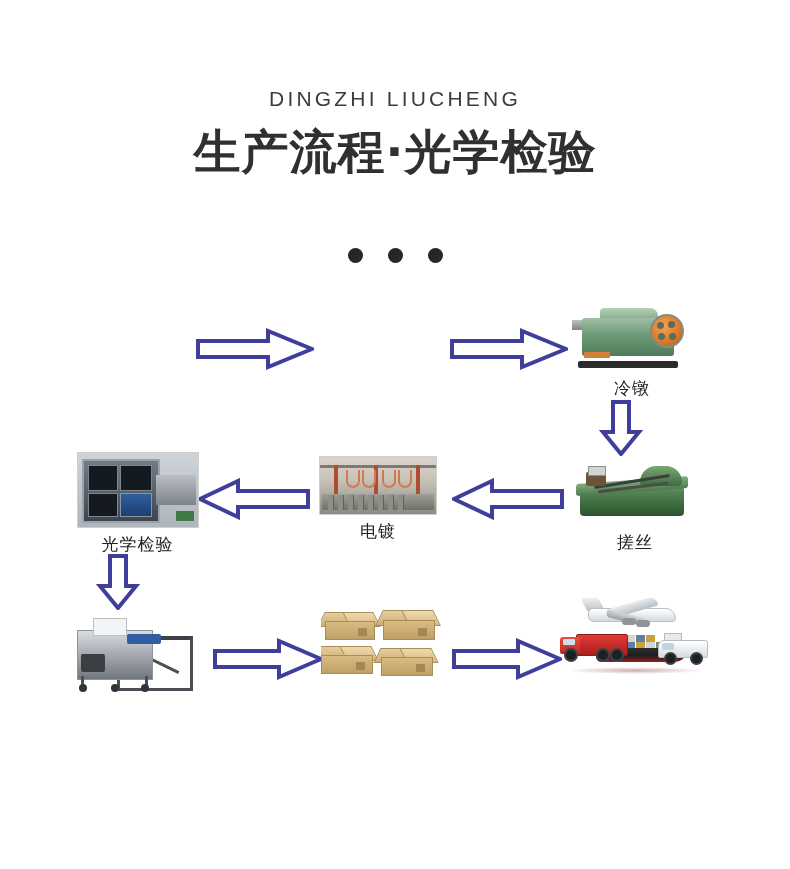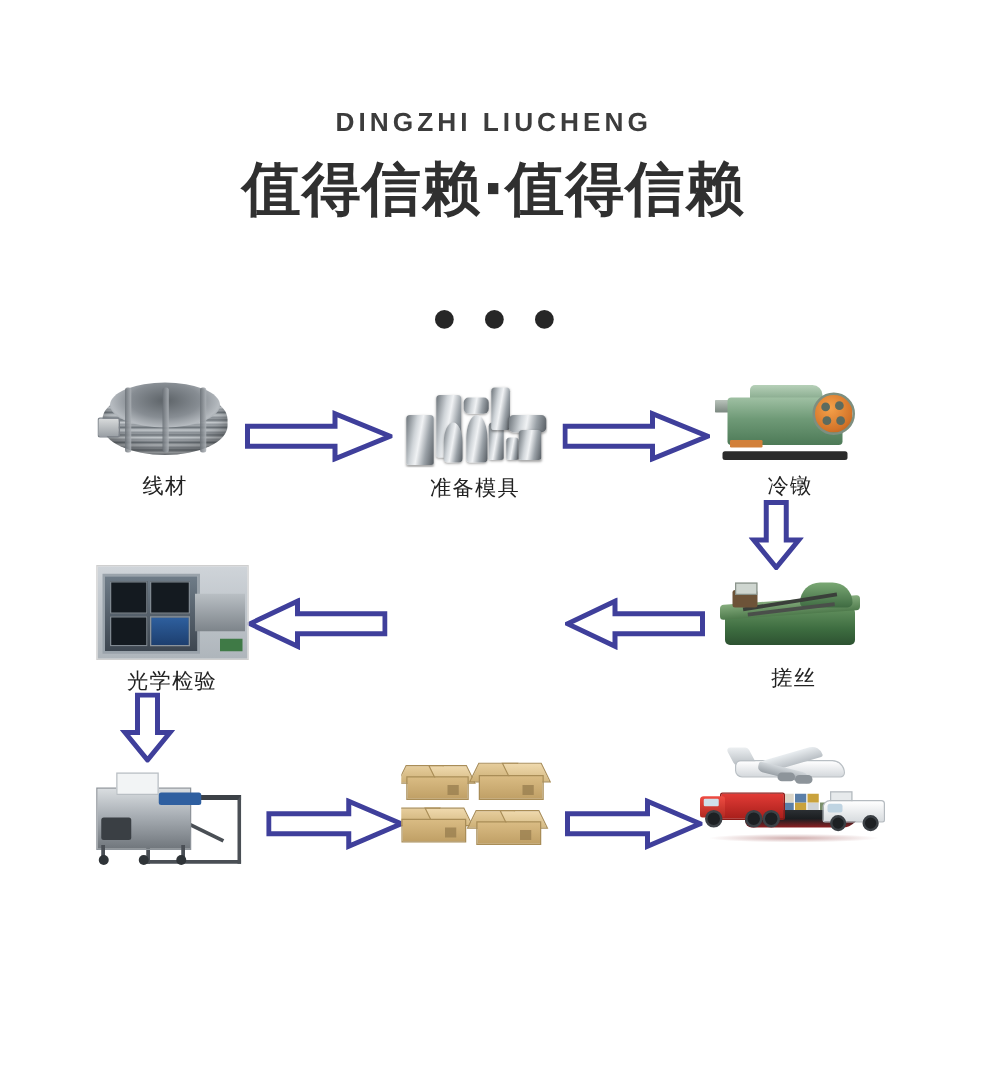--- a/index.html
+++ b/index.html
@@ -9,21 +9,21 @@
     background:#ffffff;
     font-family:"Liberation Sans","DejaVu Sans",sans-serif;
     overflow:hidden;
     position:relative;
   }
   .page{position:relative;width:790px;height:869px;}
 
   
   .header{position:absolute;left:0;top:88px;width:790px;text-align:center;}
   .subtitle{
-    font-size:21px;font-weight:bold;color:#3c3c3c;
+    font-size:21px;font-weight:normal;color:#3c3c3c;
     letter-spacing:3.2px;line-height:1;
     font-family:"Liberation Sans","DejaVu Sans",sans-serif;
   }
   .title{
     margin-top:17px;
     font-size:47px;font-weight:bold;color:#303030;
     letter-spacing:1px;line-height:1.12;
     font-family:"DejaVu Sans","Liberation Sans",sans-serif;
   }
   .dots{position:absolute;left:0;top:248px;width:790px;text-align:center;
@@ -179,64 +179,38 @@
   .shadowel{position:absolute;left:6px;bottom:2px;width:138px;height:7px;border-radius:50%;
     background:radial-gradient(ellipse,rgba(120,20,20,.35),rgba(255,255,255,0) 70%);}
 </style>
 </head>
 <body>
 
 <div class="page">
 
   <div class="header">
     <div class="subtitle">DINGZHI LIUCHENG</div>
-    <div class="title">值得信赖·值得信赖</div>
+    <div class="title">生产流程·光学检验</div>
   </div>
 
   <div class="dots">
     <span class="dot"></span>
     <span class="dot"></span>
     <span class="dot"></span>
   </div>
 
   <div class="flow">
 
-    <div class="node" style="left:62px;top:8px;width:140px;">
-      <div class="pic coil ph">
-        <div class="ring"></div>
-        <div class="ring2"></div>
-        <div class="band" style="left:22px;"></div>
-        <div class="band" style="left:52px;"></div>
-        <div class="band" style="left:82px;"></div>
-        <div class="tag"></div>
-      </div>
-      <div class="lbl">线材</div>
-    </div>
 
     <div class="arrow" style="left:196px;top:32px;">
       <svg width="118" height="42" viewBox="0 0 118 42">
         <polygon points="2,13 72,13 72,3 116,21 72,39 72,29 2,29" fill="#ffffff" stroke="#3f3f9b" stroke-width="4" stroke-linejoin="miter"></polygon>
       </svg>
     </div>
 
-    <div class="node" style="left:305px;top:8px;width:150px;">
-      <div class="pic molds ph">
-        <div class="die r" style="left:2px;  top:28px; width:22px; height:40px;"></div>
-        <div class="die r" style="left:26px; top:12px; width:20px; height:50px;"></div>
-        <div class="die cone" style="left:32px; top:34px; width:15px; height:32px;"></div>
-        <div class="die cap" style="left:48px; top:14px; width:20px; height:13px;"></div>
-        <div class="die cone" style="left:50px; top:28px; width:17px; height:38px;"></div>
-        <div class="die r" style="left:68px; top:34px; width:12px; height:30px;"></div>
-        <div class="die r" style="left:70px; top:6px;  width:15px; height:34px;"></div>
-        <div class="die r" style="left:82px; top:46px; width:10px; height:18px;"></div>
-        <div class="die cap" style="left:84px; top:28px; width:30px; height:14px;"></div>
-        <div class="die r" style="left:92px; top:40px; width:18px; height:24px;"></div>
-      </div>
-      <div class="lbl">准备模具</div>
-    </div>
 
     <div class="arrow" style="left:450px;top:32px;">
       <svg width="118" height="42" viewBox="0 0 118 42">
         <polygon points="2,13 72,13 72,3 116,21 72,39 72,29 2,29" fill="#ffffff" stroke="#3f3f9b" stroke-width="4" stroke-linejoin="miter"></polygon>
       </svg>
     </div>
 
     <div class="node" style="left:562px;top:6px;width:140px;">
       <div class="pic machine ph">
         <div class="arm"></div>
@@ -272,20 +246,42 @@
       </div>
       <div class="lbl">搓丝</div>
     </div>
 
     <div class="arrow" style="left:452px;top:182px;">
       <svg width="112" height="42" viewBox="0 0 112 42">
         <polygon points="110,13 40,13 40,3 2,21 40,39 40,29 110,29" fill="#ffffff" stroke="#3f3f9b" stroke-width="4" stroke-linejoin="miter"></polygon>
       </svg>
     </div>
 
+    <div class="node" style="left:312px;top:160px;width:132px;">
+      <div class="pic plating ph">
+        <div class="beam"></div>
+        <div class="post" style="left:14px;"></div>
+        <div class="post" style="left:54px;"></div>
+        <div class="post" style="left:96px;"></div>
+        <div class="hook" style="left:26px;"></div>
+        <div class="hook" style="left:42px;"></div>
+        <div class="hook" style="left:62px;"></div>
+        <div class="hook" style="left:78px;"></div>
+        <div class="tank"></div>
+        <div class="cell" style="left:8px;"></div>
+        <div class="cell" style="left:18px;"></div>
+        <div class="cell" style="left:28px;"></div>
+        <div class="cell" style="left:38px;"></div>
+        <div class="cell" style="left:48px;"></div>
+        <div class="cell" style="left:58px;"></div>
+        <div class="cell" style="left:68px;"></div>
+        <div class="cell" style="left:78px;"></div>
+      </div>
+      <div class="lbl">电镀</div>
+    </div>
 
     <div class="arrow" style="left:198px;top:182px;">
       <svg width="112" height="42" viewBox="0 0 112 42">
         <polygon points="110,13 40,13 40,3 2,21 40,39 40,29 110,29" fill="#ffffff" stroke="#3f3f9b" stroke-width="4" stroke-linejoin="miter"></polygon>
       </svg>
     </div>
 
     <div class="node" style="left:70px;top:156px;width:135px;">
       <div class="pic optic ph">
         <div class="cab">

